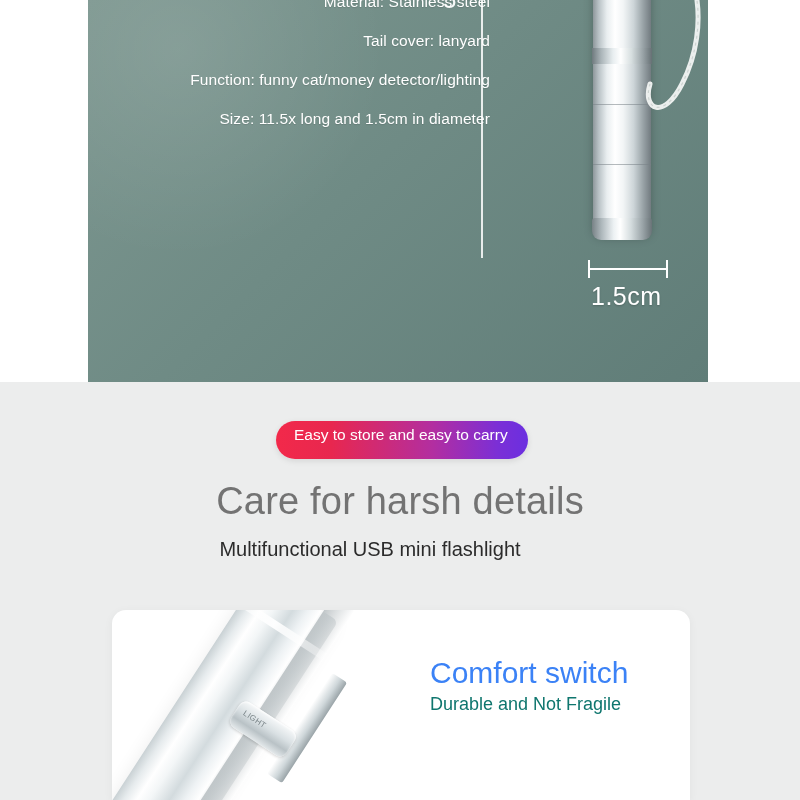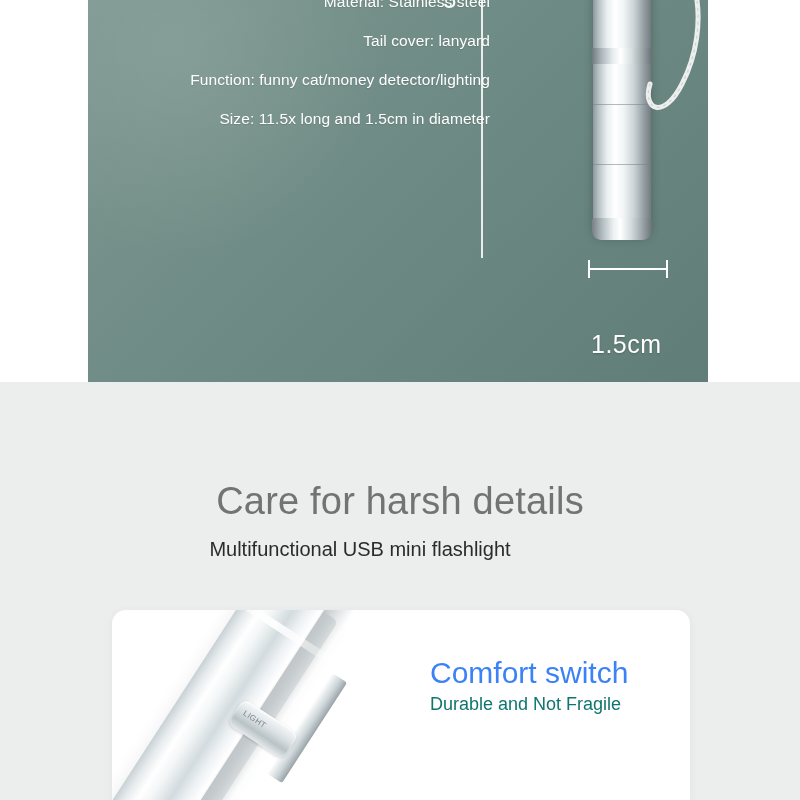--- a/index.html
+++ b/index.html
@@ -138,21 +138,20 @@
   }
   .dim-tick-l { left: 105px; }
   .dim-tick-r { left: 183px; }
   .dim-label {
     position: absolute;
     left: 108px;
     top: 24px;
     font-size: 25px;
     letter-spacing: 0.5px;
     text-shadow: 0 1px 2px rgba(0,0,0,0.2);
-    margin-top: 48px;
   }
   .vbar {
     position: absolute;
     left: 393px;
     top: 0;
     width: 2px;
     height: 258px;
     background: rgba(255,255,255,0.85);
   }
   .top-num {
@@ -203,20 +202,21 @@
     letter-spacing: 0.2px;
   }
   .subline {
     position: absolute;
     left: 0;
     top: 156px;
     width: 720px;
     text-align: center;
     font-size: 20px;
     color: #2b2b2b;
+    padding-left: 10px;
   }
 
   
   .card {
     position: absolute;
     left: 112px;
     top: 228px;
     width: 578px;
     height: 190px;
     background: #ffffff;
@@ -354,20 +354,23 @@
     <div class="dim-group">
       <div class="dim-tick-l"></div>
       <div class="dim-line"></div>
       <div class="dim-tick-r"></div>
       <div class="dim-label">1.5cm</div>
     </div>
   </div>
 
   <div class="mid">
 
+    <div class="pill">
+      <div class="pill-text">Easy to store and easy to carry</div>
+    </div>
 
     <div class="headline">Care for harsh details</div>
     <div class="subline">Multifunctional USB mini flashlight</div>
 
     <div class="card">
       <div class="card-art">
         <div class="tube"></div>
         <div class="tube-edge"></div>
         <div class="glint"></div>
         <div class="clip"></div>

